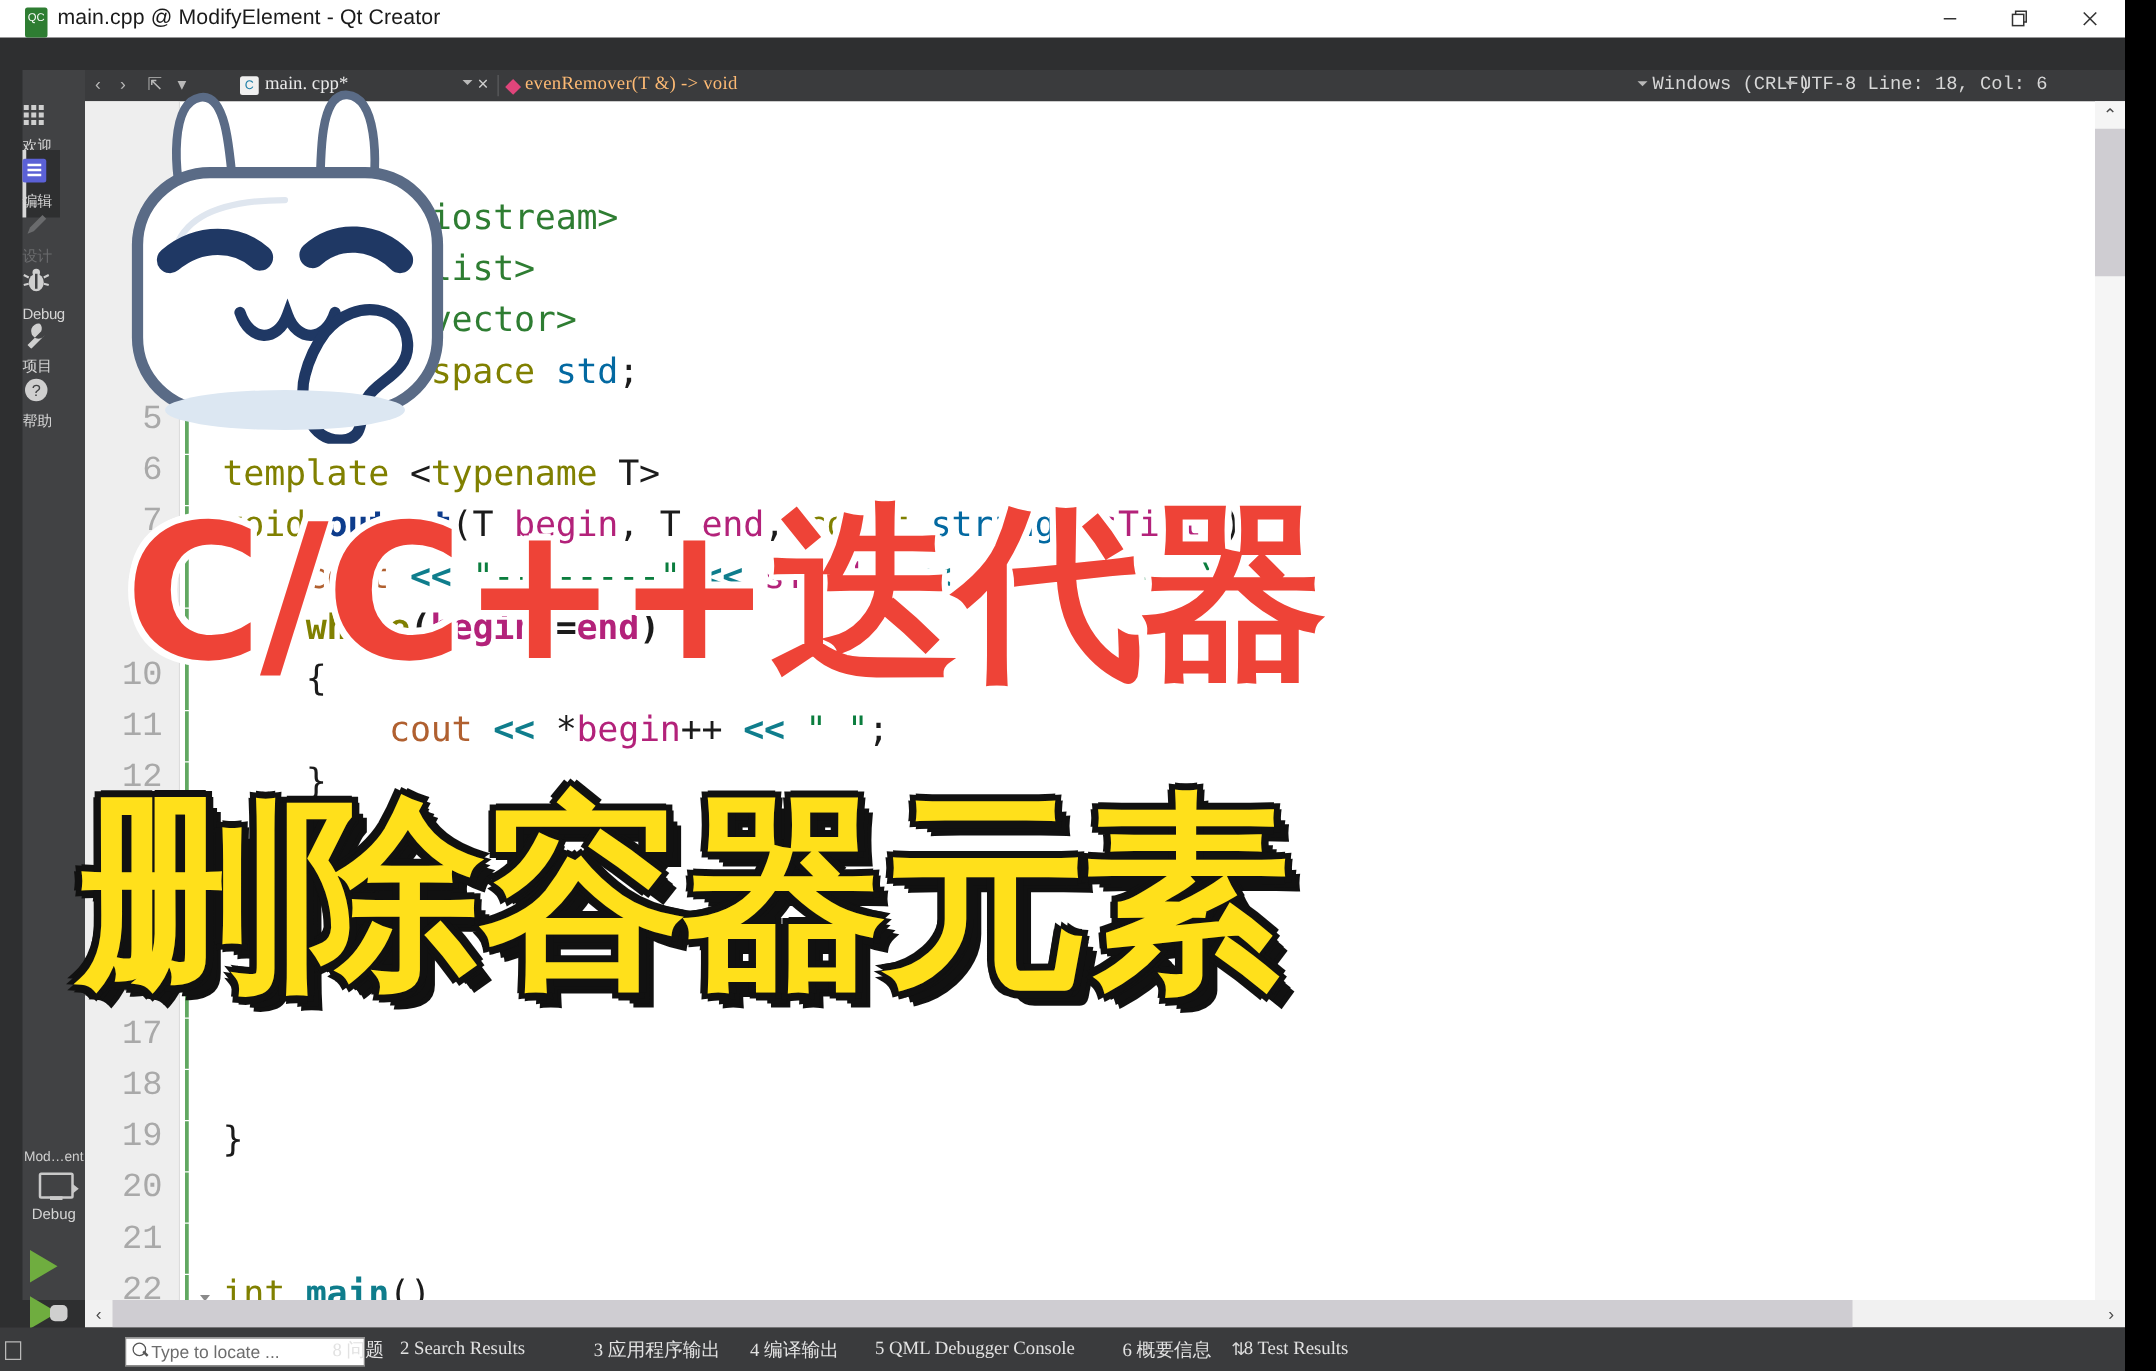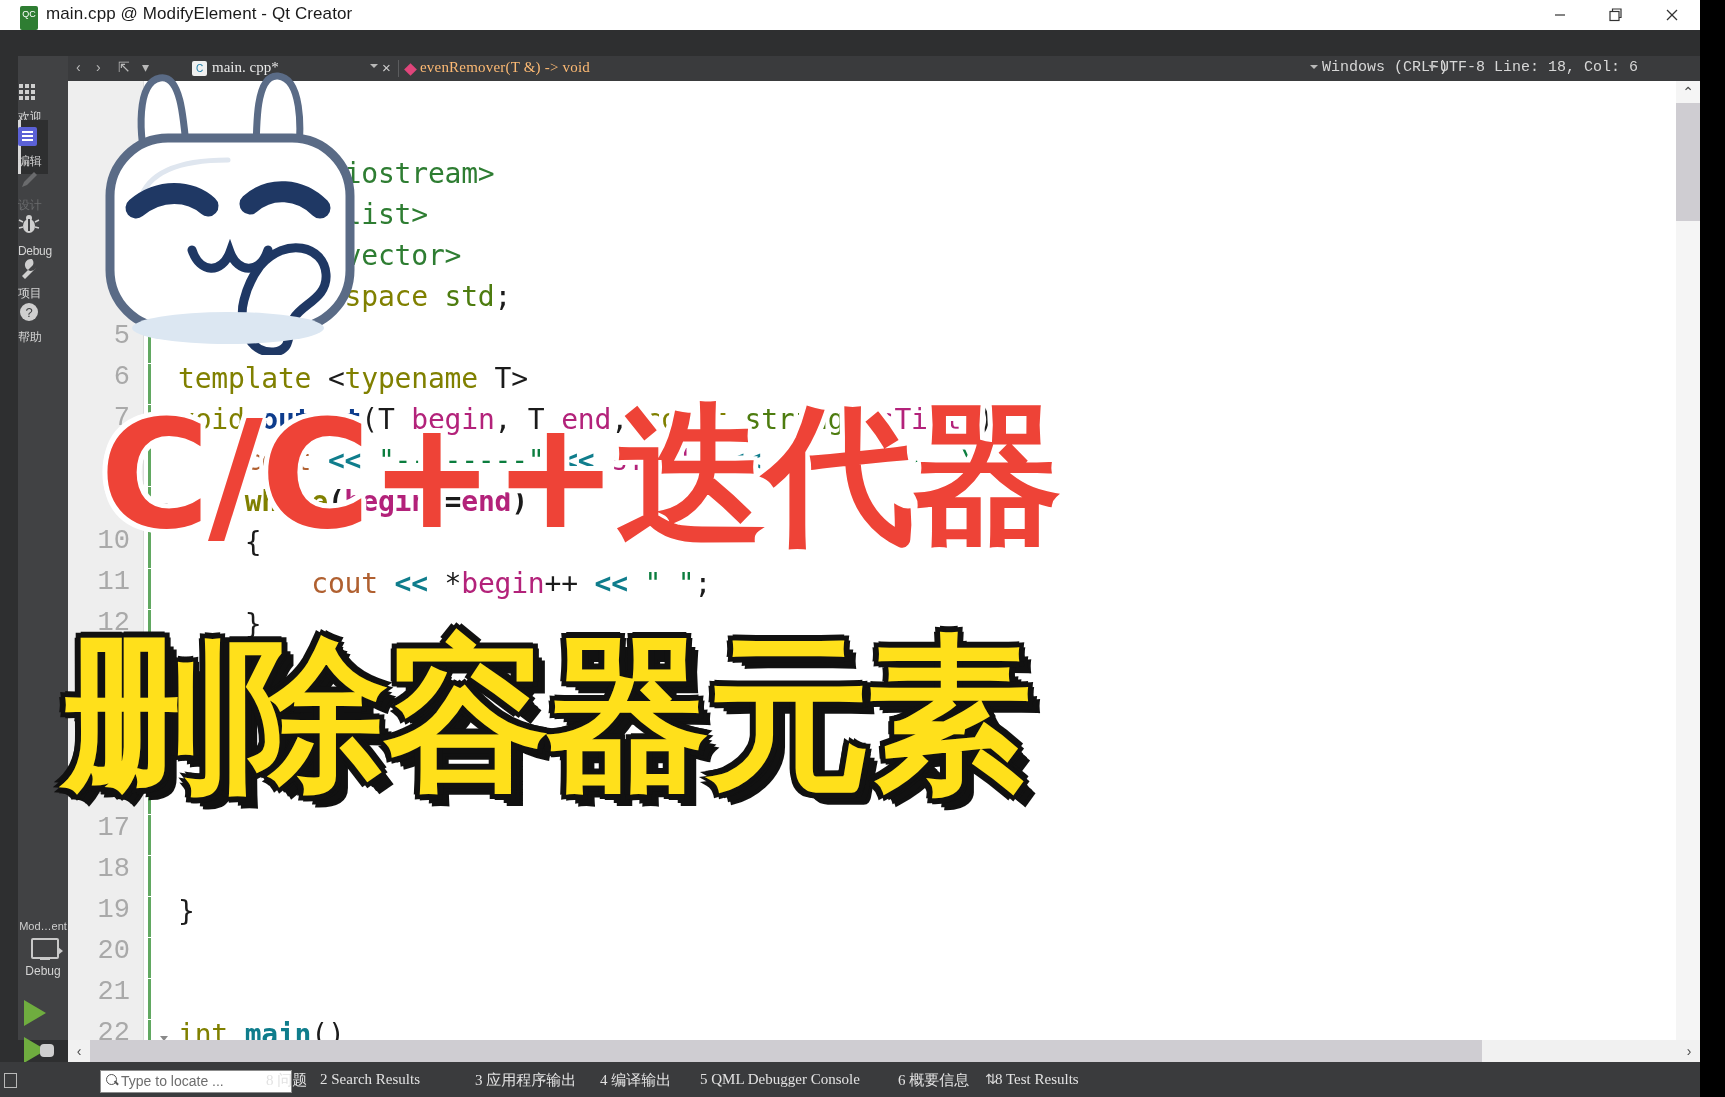--- a/index.html
+++ b/index.html
@@ -90,21 +90,21 @@
       font-family:"Liberation Mono",monospace;}
   .lnum{left:4px;width:58px;}
   .cbar{position:absolute;left:80px;width:3px;background:#61a861;}
   .fold{position:absolute;left:92px;width:0;height:0;border-top:5px solid #8a8a8a;
       border-left:4px solid transparent;border-right:4px solid transparent;}
   .code{position:absolute;left:110px;font-size:28px;white-space:pre;
       font-family:"DejaVu Sans Mono","Liberation Mono",monospace;letter-spacing:-0.2px;}
   .k-pre{color:#1a237e;font-weight:bold;}    
   .k-inc{color:#2e7d32;}                     
   .k-key{color:#808000;}
-  .k-std{color:#4d7c0f;}
+  .k-std{color:#0369a1;}
   .k-fn{color:#0d3c8c;font-weight:bold;}
   .k-str{color:#0b7d3e;}
   .k-param{color:#b3227a;}
   .k-cout{color:#b06030;}
   .k-teal{color:#0f7d8c;font-weight:bold;}
   .k-plain{color:#1b1b1b;}
 
   
   #vscroll{position:absolute;left:1608px;top:0;width:24px;height:959px;background:#f5f5f5;}
   #vsthumb{position:absolute;left:1608px;top:22px;width:24px;height:118px;background:#cfcdd2;}

